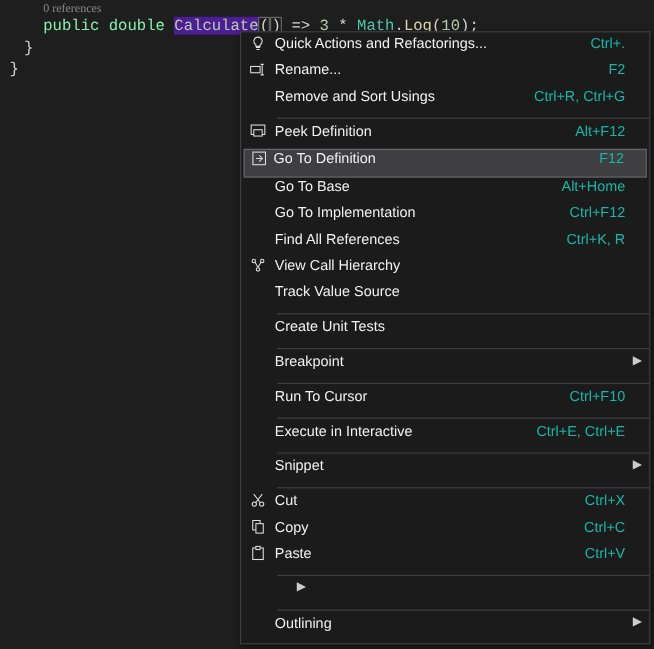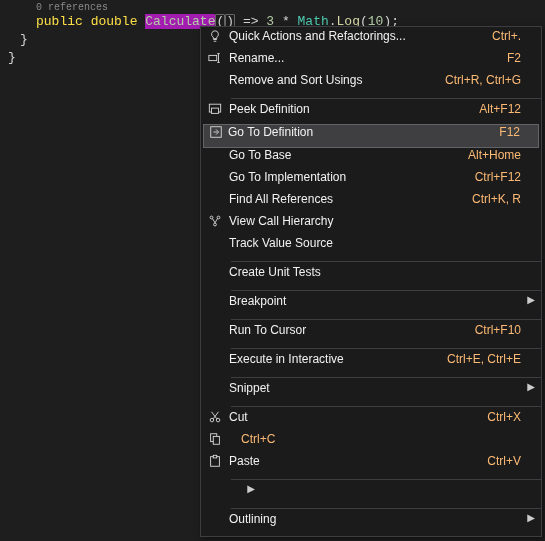--- a/index.html
+++ b/index.html
@@ -15,30 +15,30 @@
 }
 .code-area {
   padding: 0;
   position: relative;
 }
 .codelens {
   font-size: 10px;
   color: #888;
   padding-left: 36px;
   padding-top: 2px;
-  font-family: Liberation Mono, monospace;
+  font-family: Liberation Serif, serif;
 }
 .code-line {
   padding-left: 36px;
   line-height: 18px;
 }
 .code-line2 { padding-left: 20px; line-height: 18px;}
 .code-line3 { padding-left: 8px; line-height: 18px;}
-.kw { color: #fde047; }
-.method-hl { color: #b5cea8; background: #a21caf; }
+.kw { color: #86efac; }
+.method-hl { color: #b5cea8; background: #4c1d95; }
 .paren-hl { color: #d4d4d4; border: 1px solid #666; border-radius:1px; line-height:14px; display:inline-block; }
 .cls { color: #4ec9b0; text-decoration: underline; }
 .mth { color: #dcdcaa; }
 .num { color: #b5cea8; }
 .pun { color: #d4d4d4; }
 
 .context-menu {
   position: absolute;
   top: 26px;
   left: 200px;
@@ -71,21 +71,21 @@
   justify-content: center;
   align-items: center;
   color: #d0d0d0;
 }
 .label-cell {
   flex: 1;
   white-space: nowrap;
   overflow: hidden;
 }
 .shortcut-cell {
-  color: #fdba74;
+  color: #14b8a6;
   padding-left: 12px;
   white-space: nowrap;
 }
 .submenu-cell {
   width: 14px;
   text-align: right;
   color: #cccccc;
   font-size: 10px;
 }
 .menu-sep {
@@ -242,20 +242,21 @@
       <span class="shortcut-cell">Ctrl+X</span>
       <span class="submenu-cell"></span>
     </div>
     <div class="menu-row">
       <span class="icon-cell">
         <svg viewBox="0 0 16 16">
           <rect x="3" y="2" width="7" height="9" stroke="#e0e0e0" fill="none"></rect>
           <rect x="6" y="5" width="7" height="9" stroke="#e0e0e0" fill="#1b1b1c"></rect>
         </svg>
       </span>
+      <span class="label-cell">Copy</span>
       <span class="shortcut-cell">Ctrl+C</span>
       <span class="submenu-cell"></span>
     </div>
     <div class="menu-row">
       <span class="icon-cell">
         <svg viewBox="0 0 16 16">
           <rect x="3" y="3" width="10" height="11" stroke="#e0e0e0" fill="none"></rect>
           <rect x="6" y="1.5" width="4" height="3" stroke="#e0e0e0" fill="#1b1b1c"></rect>
         </svg>
       </span>

